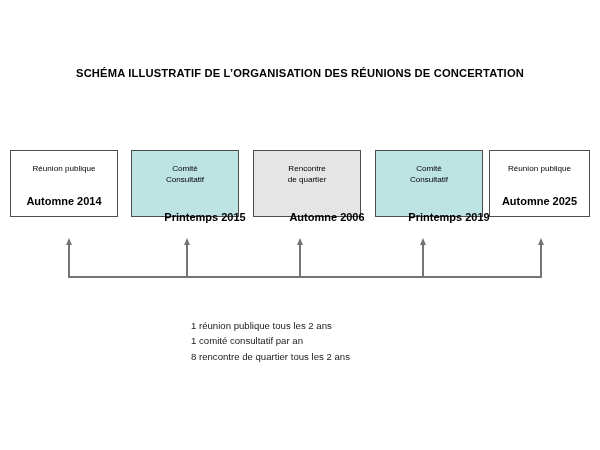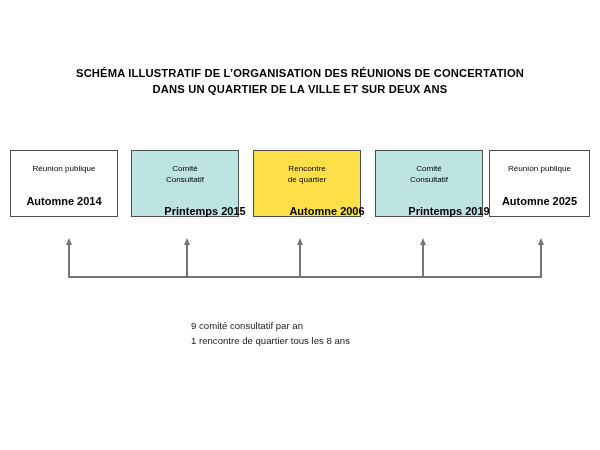--- a/index.html
+++ b/index.html
@@ -67,21 +67,21 @@
     text-align: center;
     white-space: pre-line;
   }
   .event-box .box-period {
     display: block;
     font-size: 11px;
     font-weight: bold;
     line-height: 10.5px;
     white-space: nowrap;
   }
-  .event-box.two-line .box-period { margin-top: 21px; padding-left: 40px; }
+  .event-box.two-line .box-period { margin-top: 27px; padding-left: 40px; }
   .event-box.one-line .box-period { margin-top: 21.5px; }
 
   
   #timeline {
     position: absolute;
     left: 0;
     top: 236px;
     width: 600px;
     height: 50px;
   }
@@ -127,34 +127,33 @@
     white-space: nowrap;
   }
 </style>
 </head>
 <body>
 
 <div id="canvas">
 
   <div id="title-block">
     <span class="title-line">SCHÉMA ILLUSTRATIF DE L’ORGANISATION DES RÉUNIONS DE CONCERTATION</span>
-    <span class="title-line">DANS UN QUARTIER DE LA VILLE ET SUR DEUX ANS</span>
   </div>
 
   <div id="boxes-row">
       <div class="event-box one-line" style="left: 10px; width: 108px; background: rgb(255, 255, 255);">
         <span class="box-title">Réunion publique</span>
         <span class="box-period">Automne 2014</span>
       </div>
       <div class="event-box two-line" style="left: 131px; width: 108px; background: rgb(189, 227, 227);">
         <span class="box-title">Comité
 Consultatif</span>
         <span class="box-period">Printemps 2015</span>
       </div>
-      <div class="event-box two-line" style="left: 253px; width: 108px; background: #fde047;">
+      <div class="event-box two-line" style="left: 253px; width: 108px; background: #e5e5e5;">
         <span class="box-title">Rencontre
 de quartier</span>
         <span class="box-period">Automne 2006</span>
       </div>
       <div class="event-box two-line" style="left: 375px; width: 108px; background: rgb(189, 227, 227);">
         <span class="box-title">Comité
 Consultatif</span>
         <span class="box-period">Printemps 2019</span>
       </div>
       <div class="event-box one-line" style="left: 489px; width: 101px; background: rgb(255, 255, 255);">
@@ -176,17 +175,18 @@
       </div>
       <div class="tick-arrow" style="left: 422px;">
         <div class="arrow-head"></div>
       </div>
       <div class="tick-arrow" style="left: 540px;">
         <div class="arrow-head"></div>
       </div>
     </div>
 
   <div id="notes-block">
-      <span class="note-line">9 comité consultatif par an</span>
-      <span class="note-line">1 rencontre de quartier tous les 8 ans</span>
+      <span class="note-line">1 réunion publique tous les 2 ans</span>
+      <span class="note-line">1 comité consultatif par an</span>
+      <span class="note-line">8 rencontre de quartier tous les 2 ans</span>
     </div>
 
 </div>
 
 </body></html>

